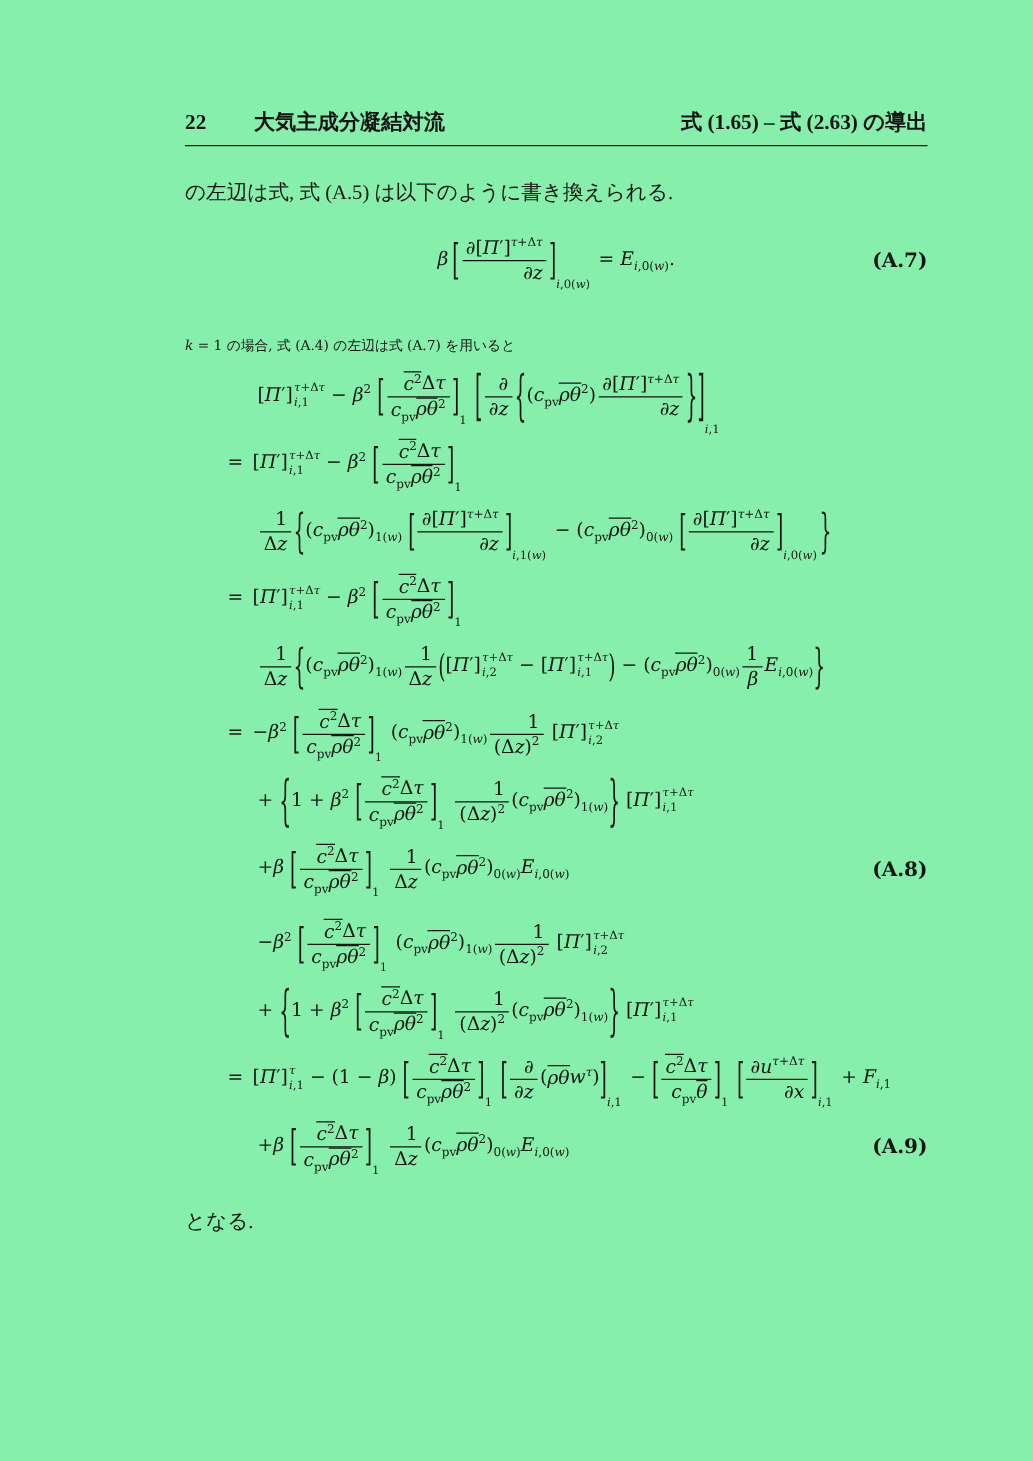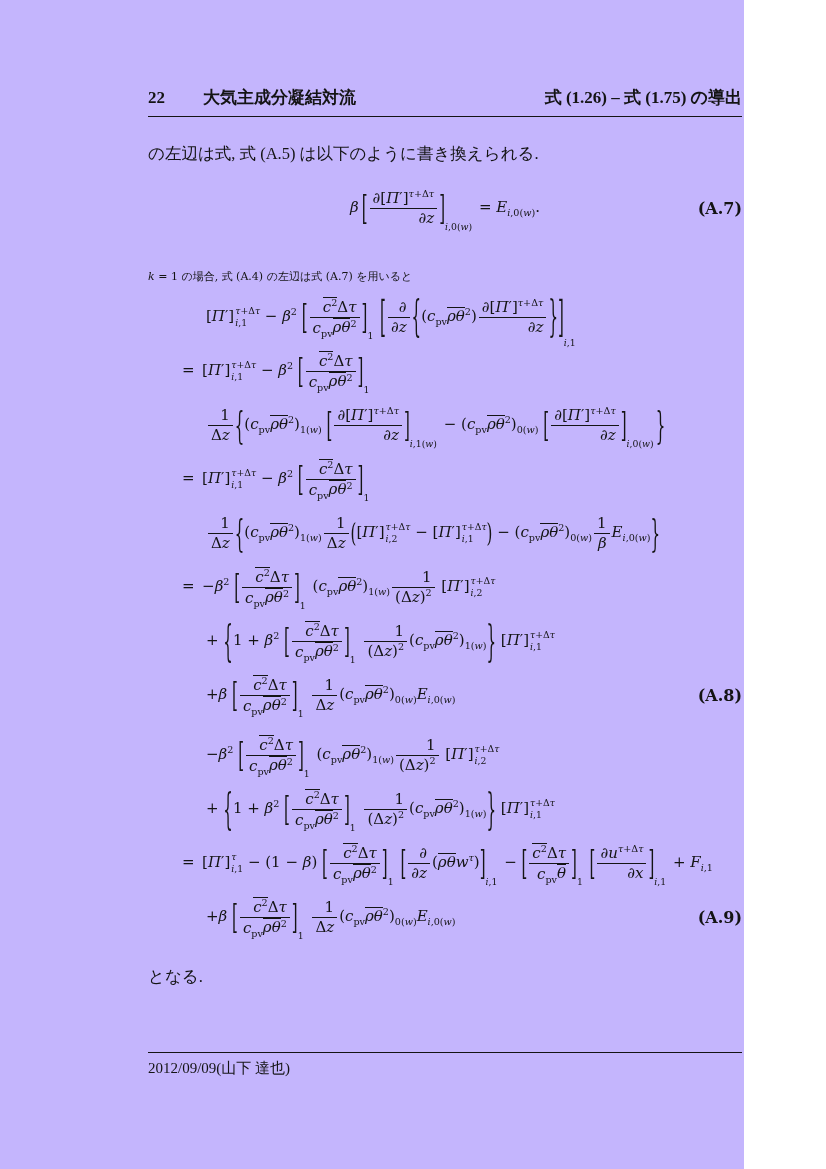--- a/index.html
+++ b/index.html
@@ -2,21 +2,21 @@
 <html><head>
 <meta charset="utf-8">
 <style>
 * { margin:0; padding:0; box-sizing:border-box; }
 html,body { background:#fff; }
 body {
   width:826px; height:1169px; position:relative;
   font-family:"Liberation Serif","DejaVu Serif",serif;
   color:#141414; overflow:hidden;
 }
-.page { position:absolute; left:0; top:0; width:744px; height:1169px; background:#c4b5fd; }
+.page { position:absolute; left:0; top:0; width:826px; height:1169px; background:#86efac; }
 .content { position:absolute; left:148px; top:86px; width:594px; }
 
 
 .header { display:flex; align-items:baseline; font-weight:bold; font-size:17px; }
 .pagenum { }
 .htitle { margin-left:38px; }
 .hright { margin-left:auto; }
 .hrule { border-bottom:1.4px solid #141414; margin-top:7px; }
 
 
@@ -58,21 +58,21 @@
 </style>
 </head>
 <body>
 
 <div class="page">
   <div class="content">
 
     <div class="header">
       <span class="pagenum">22</span>
       <span class="htitle">大気主成分凝結対流</span>
-      <span class="hright">式 (1.26) – 式 (1.75) の導出</span>
+      <span class="hright">式 (1.65) – 式 (2.63) の導出</span>
     </div>
     <div class="hrule"></div>
 
     <p class="para">の左辺は式, 式 (A.5) は以下のように書き換えられる.</p>
 
     <div class="eqline">
       <span class="eqbody eq"><i>β</i> <span class="d s24">[</span><span class="frac"><span class="num">∂[<i>Π</i>′]<sup><i>τ</i>+Δ<i>τ</i></sup></span><span class="den">∂<i>z</i></span></span><span class="d s24">]</span><span class="dsub"><i>i</i>,0(<i>w</i>)</span> = <i>E</i><sub><i>i</i>,0(<i>w</i>)</sub>.</span>
       <span class="eqlabel">(A.7)</span>
     </div>
 
@@ -149,17 +149,13 @@
         </div>
       <div class="eqrow ind-c">
         <span class="eq">+<i>β</i> <span class="d s24">[</span><span class="frac"><span class="num"><span class="ov"><i>c</i><sup>2</sup></span>Δ<i>τ</i></span><span class="den"><i>c</i><sub>pv</sub><span class="ov"><i>ρ</i></span><span class="ov"><i>θ</i></span><sup>2</sup></span></span><span class="d s24">]</span><span class="dsub">1</span> <span class="frac"><span class="num">1</span><span class="den">Δ<i>z</i></span></span>(<i>c</i><sub>pv</sub><span class="ov"><i>ρ</i></span><span class="ov"><i>θ</i></span><sup>2</sup>)<sub>0(<i>w</i>)</sub><i>E</i><sub><i>i</i>,0(<i>w</i>)</sub></span>
         <span class="eqlabel">(A.9)</span>
       </div>
     </div>
 
     <p class="para mid">となる.</p>
   </div>
 
-  <div class="footer-area">
-    <div class="frule"></div>
-    <p class="ftext">2012/09/09(山下 達也)</p>
-  </div>
 </div>
 
 </body></html>

